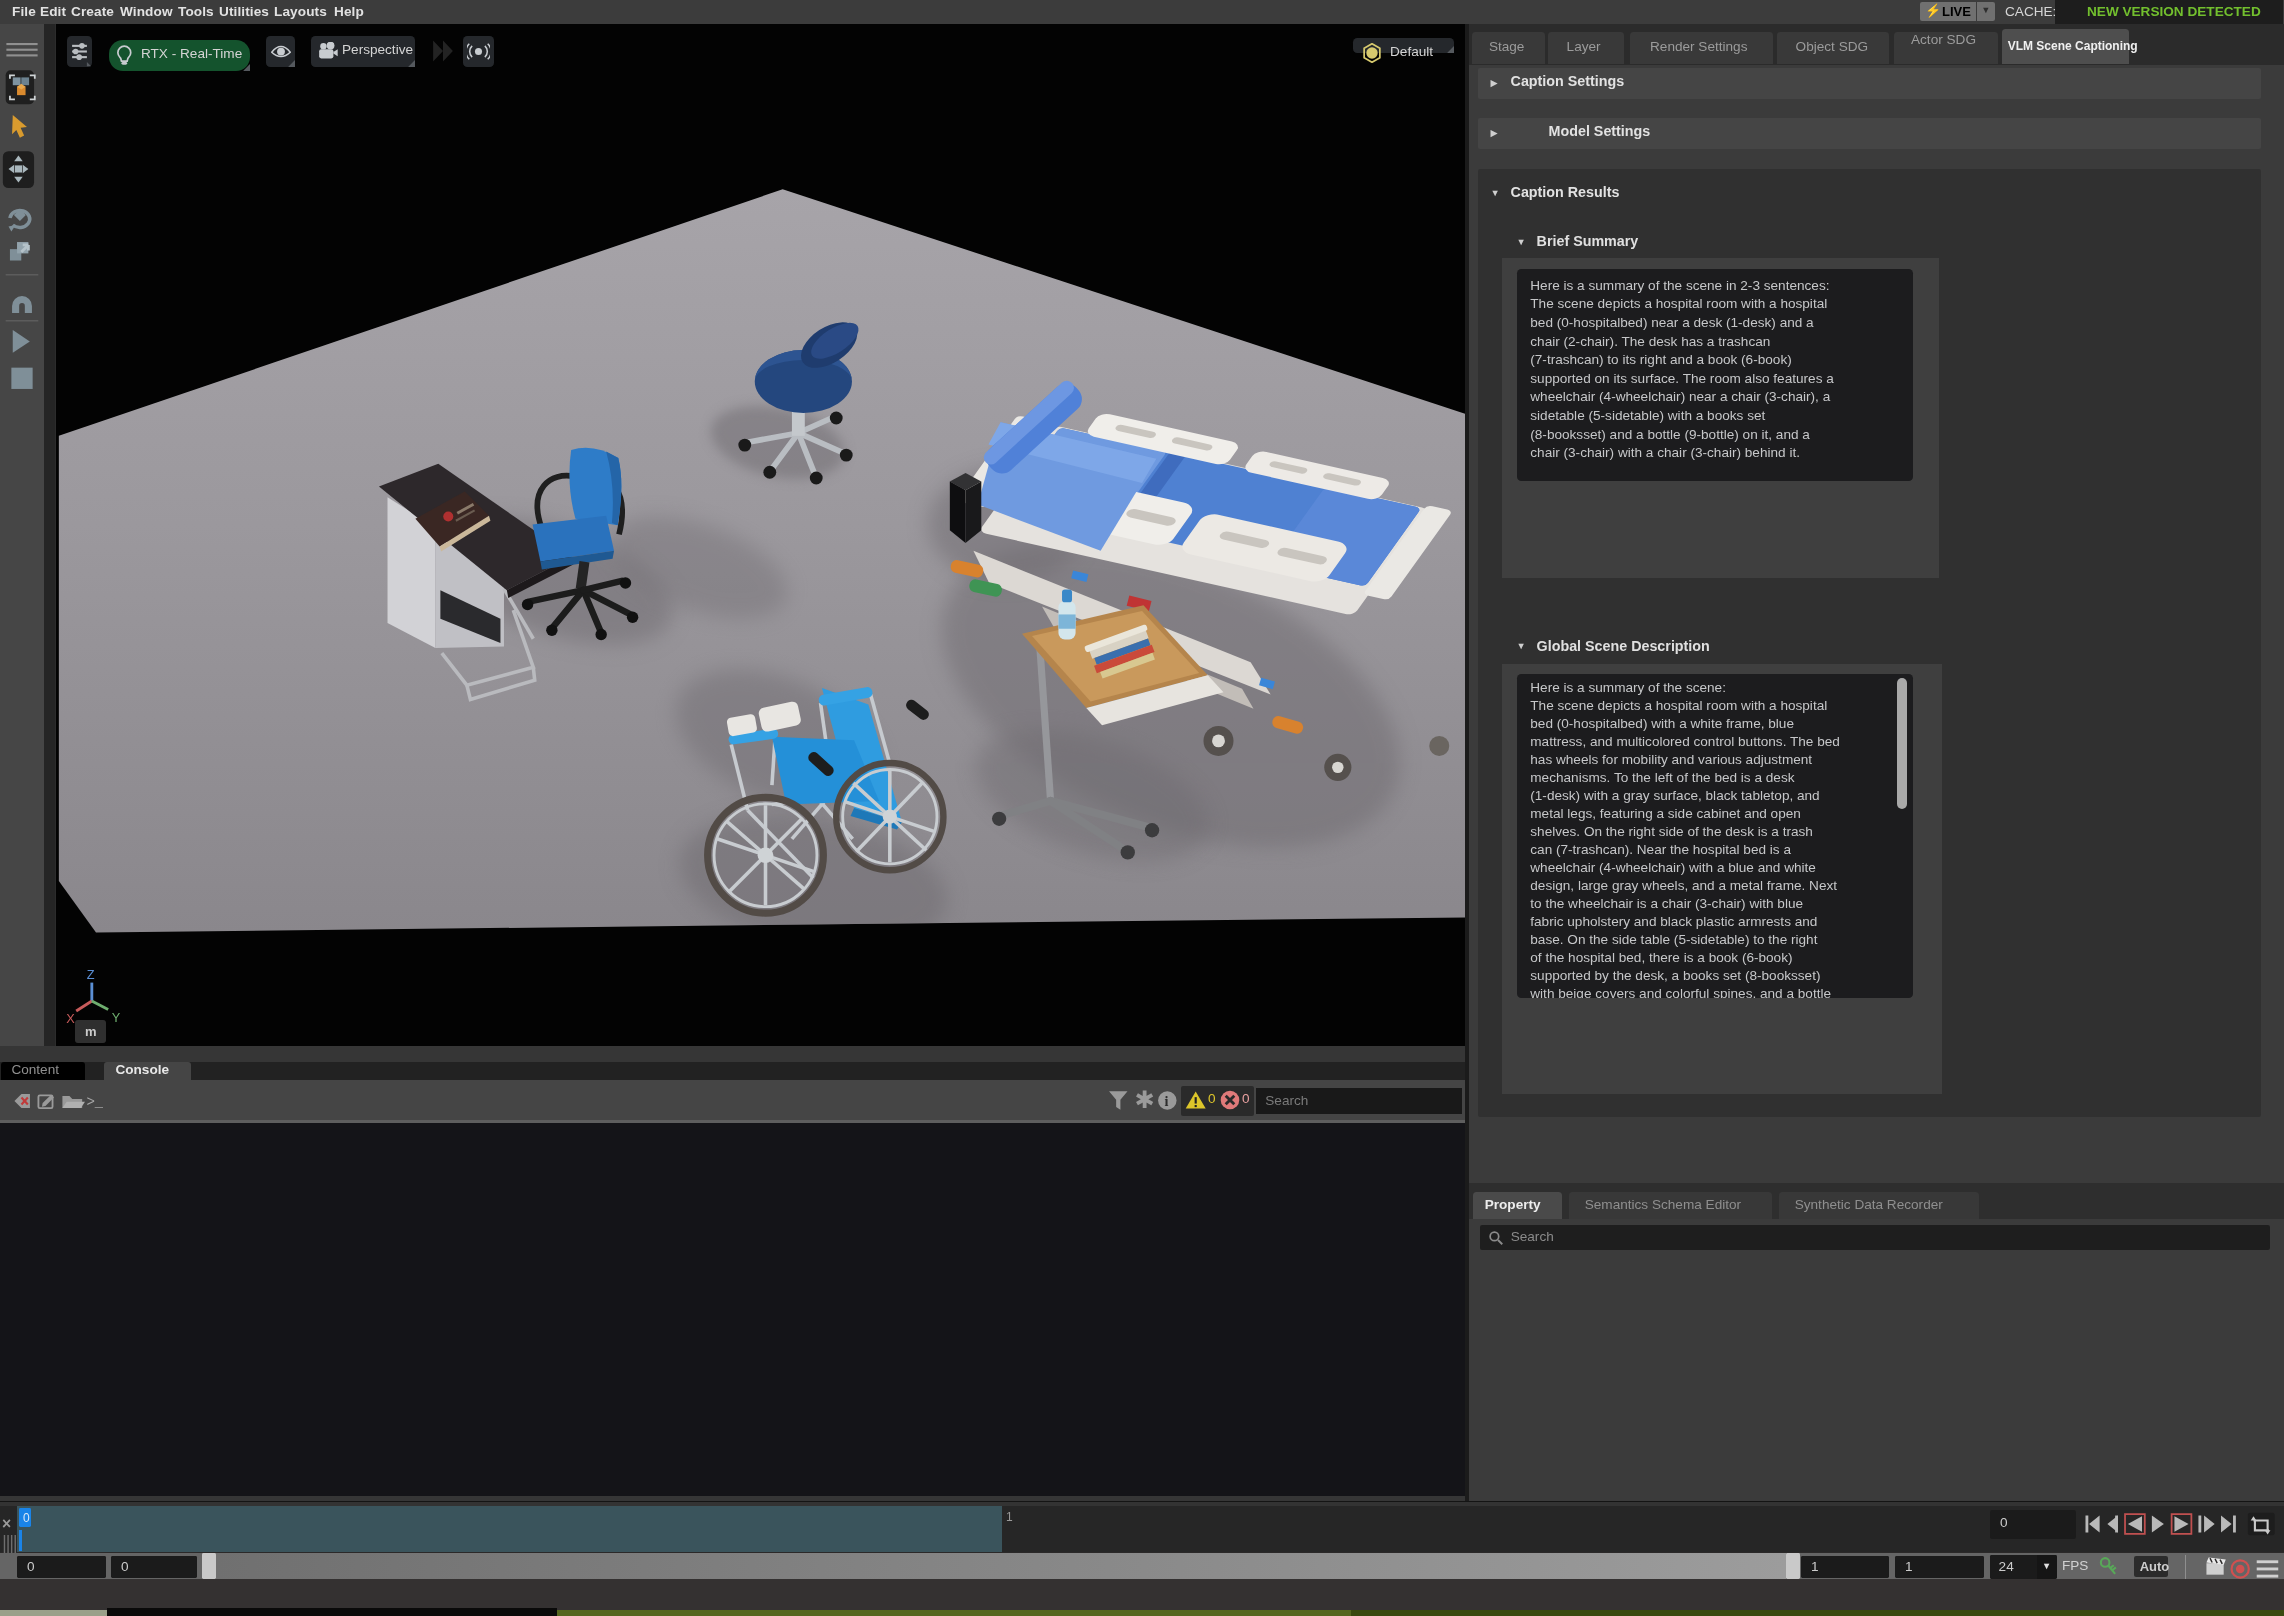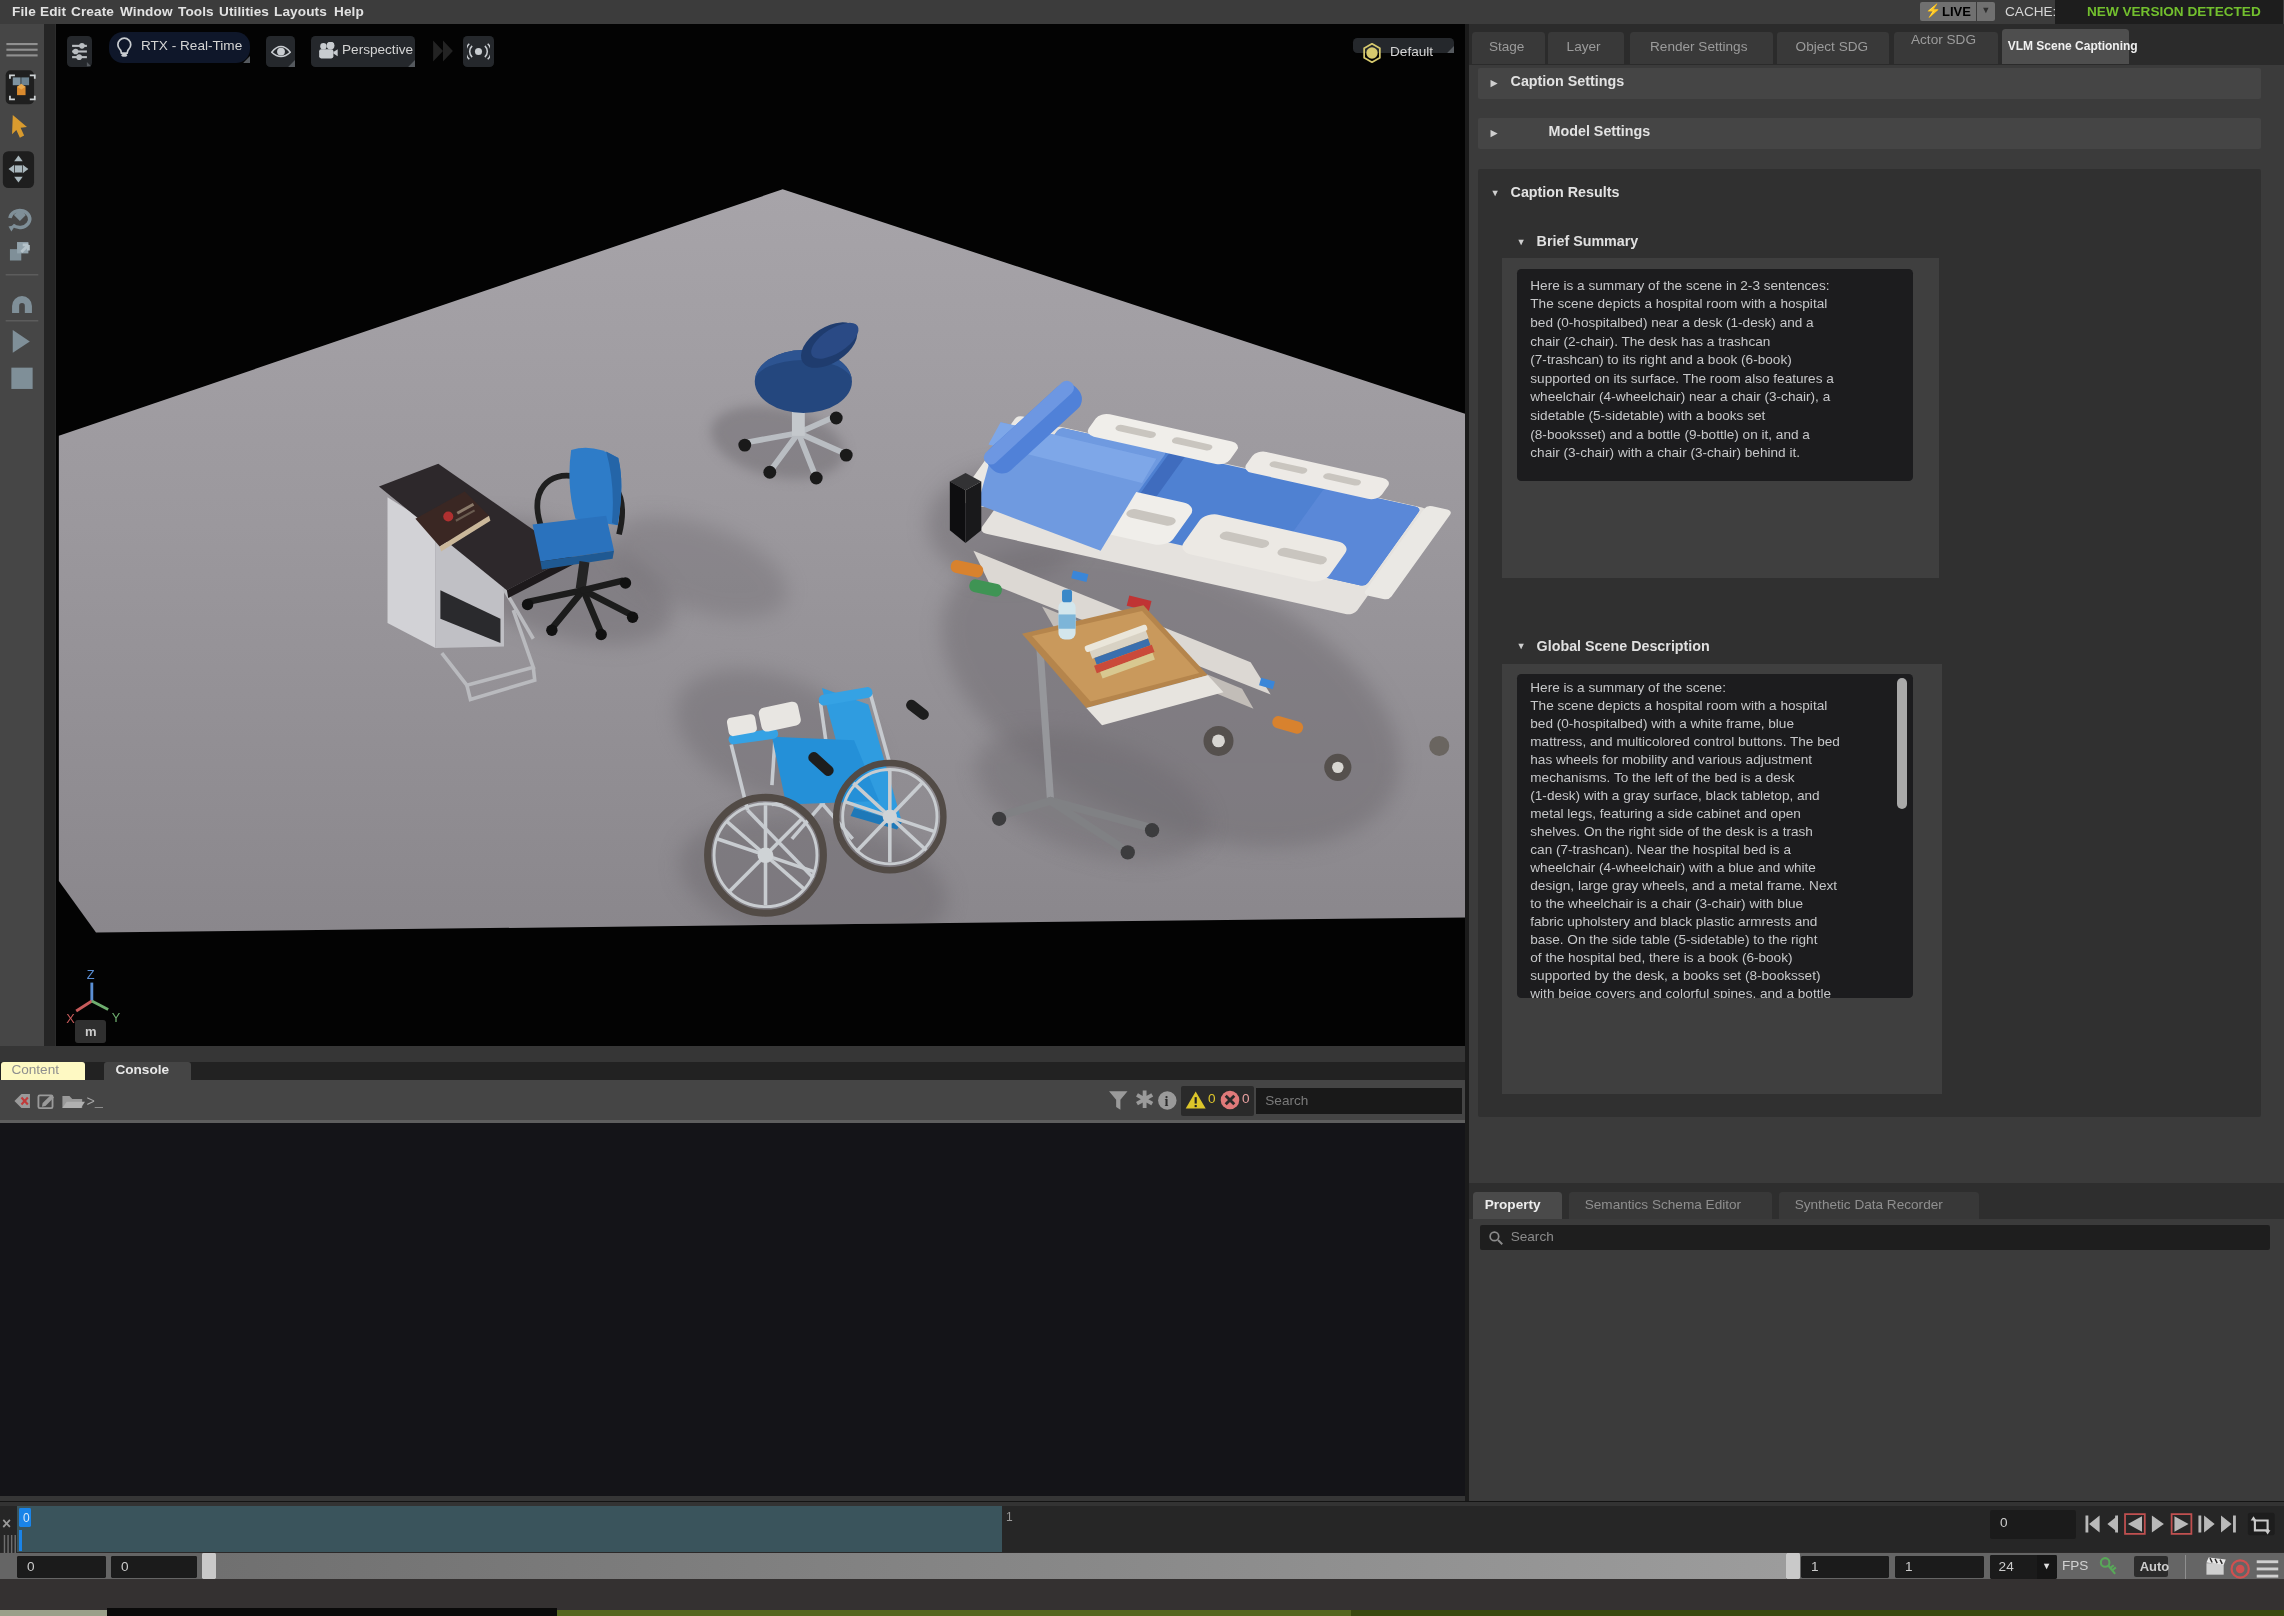--- a/index.html
+++ b/index.html
@@ -329,21 +329,21 @@
           <line x1="7" y1="30" x2="28" y2="30"></line>
         </g>
         <g fill="#b9bdc1">
           <circle cx="21" cy="14" r="4"></circle>
           <circle cx="12" cy="22" r="4"></circle>
           <circle cx="17" cy="30" r="4"></circle>
         </g>
         <path d="M28 37 l6 6 h-6 z" fill="#55595e"></path>
       </svg>
   </div>
-  <div class="abs" style="left:53px;top:8px;width:141px;height:31px;background:#0f172a;border-radius:14px;">
+  <div class="abs" style="left:53px;top:16px;width:141px;height:31px;background:#14532d;border-radius:14px;">
     <svg class="abs" style="left:5.7px;top:4.3px;" width="18.6" height="23" viewBox="0 0 26 32">
         <path d="M13 3 a9 9 0 0 1 9 9 c0 4 -2.5 6 -4 8 l-1 4 h-8 l-1 -4 c-1.5 -2 -4 -4 -4 -8 a9 9 0 0 1 9 -9 z" fill="none" stroke="#c8ccd0" stroke-width="2.4"></path>
         <rect x="9" y="25" width="8" height="4" rx="2" fill="#c8ccd0"></rect>
       </svg>
     <span class="abs" style="left:32px;top:6.4px;font-size:13.6px;color:#d4d4d4;">RTX - Real-Time</span>
     <svg class="abs" style="right:0;bottom:0;" width="7.1" height="7.1" viewBox="0 0 10 10">
         <path d="M10 0 v10 h-10 z" fill="#55595e"></path>
       </svg>
   </div>
   <div class="abs" style="left:210px;top:12px;width:29px;height:31px;background:#25282c;border-radius:4.3px;">
@@ -471,21 +471,21 @@
     <svg class="abs" style="left:8.6px;top:5px;" width="15.7" height="15.7" viewBox="0 0 22 22">
         <circle cx="9" cy="9" r="6" fill="none" stroke="#8a8a8a" stroke-width="2.4"></circle>
         <line x1="14" y1="14" x2="20" y2="20" stroke="#8a8a8a" stroke-width="2.8"></line>
       </svg>
     <span class="abs" style="left:31px;top:4.3px;color:#8a8a8a;font-size:13.6px;">Search</span>
   </div>
 </div>
 
 <div class="abs" style="left:0;top:1046px;width:1465px;height:455px;background:#363636;">
   <div class="abs" style="left:0;top:15.7px;width:1465px;height:18px;background:#222222;"></div>
-  <div class="abs tabtxt" style="left:1.4px;top:15.7px;width:84px;height:18px;background:#fef9c3;border-radius:2.9px 2.9px 0 0;">
+  <div class="abs tabtxt" style="left:1.4px;top:15.7px;width:84px;height:18px;background:#000000;border-radius:2.9px 2.9px 0 0;">
       <span class="abs" style="left:10px;top:0.7px;color:#8f8f8f;">Content</span>
     </div>
   <div class="abs tabtxt" style="left:104px;top:15.7px;width:87px;height:18px;background:#454545;border-radius:2.9px 2.9px 0 0;">
       <span class="abs" style="left:11.4px;top:0.7px;color:#e8e8e8;font-weight:bold;">Console</span>
     </div>
   <div class="abs" style="left:0;top:34px;width:1465px;height:41px;background:#454545;">
     <svg class="abs" style="left:7.1px;top:8.6px;" width="96" height="24" viewBox="0 0 135 34">
       <path d="M10 17 L20 7 h12 v20 h-12 z" fill="#9a9a9a"></path>
       <g stroke="#c03a3a" stroke-width="3">
           <line x1="20" y1="12" x2="29" y2="22"></line>

